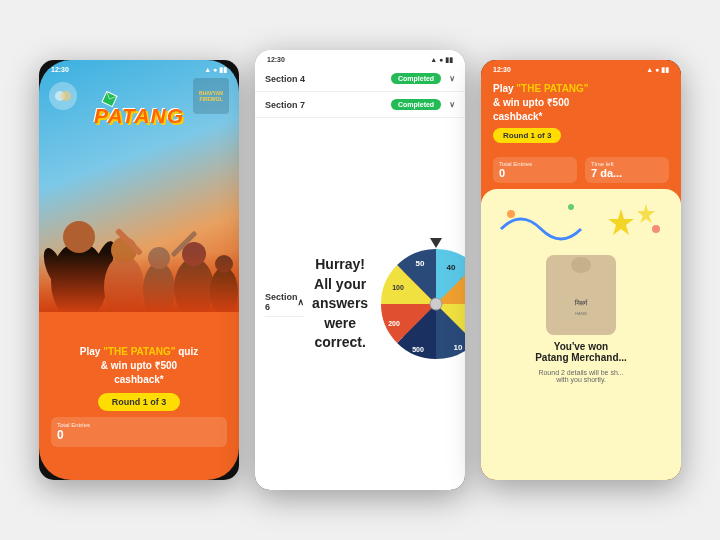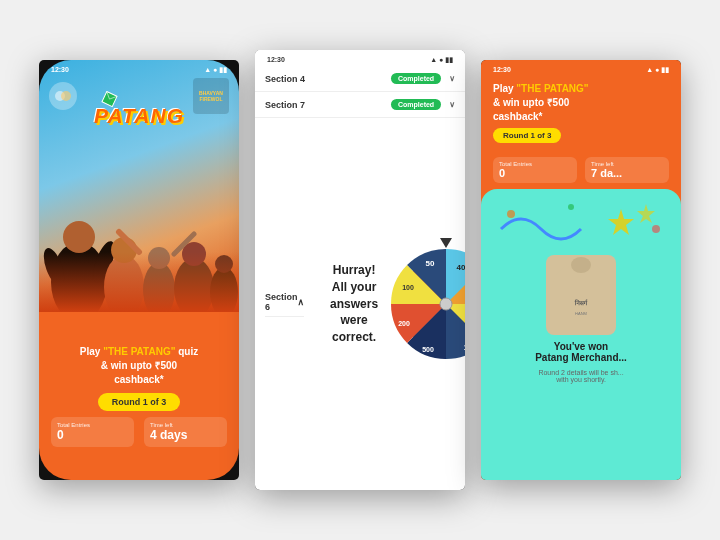--- a/index.html
+++ b/index.html
@@ -13,21 +13,21 @@
       gap: 16px;
       font-family: 'Arial', sans-serif;
       overflow: hidden;
     }
 
     
     .phone {
       width: 200px;
       height: 420px;
       background: #111;
-      border-radius: 5px;
+      border-radius: 15px;
       overflow: hidden;
       position: relative;
       box-shadow: 0 8px 32px rgba(0,0,0,0.35);
       flex-shrink: 0;
     }
     .phone-inner {
       width: 100%;
       height: 100%;
       overflow: hidden;
       border-radius: 32px;
@@ -217,26 +217,25 @@
       align-items: center;
       justify-content: space-between;
       width: 100%;
       font-size: 9px;
       font-weight: 600;
       color: #333;
       padding: 0 0 4px;
       border-bottom: 1px solid #eee;
     }
     .hurray-text {
-      font-size: 12px;
+      font-size: 14px;
       font-weight: 700;
       text-align: center;
       color: #222;
       line-height: 1.4;
-      margin-left: 18px;
     }
     
     .spin-wheel-container {
       position: relative;
       width: 120px;
       height: 120px;
       margin: 4px auto;
     }
     .wheel-pointer {
       position: absolute;
@@ -304,21 +303,21 @@
     .phone3-stat-label {
       font-size: 6px;
       opacity: 0.85;
     }
     .phone3-stat-value {
       font-size: 11px;
       font-weight: bold;
     }
     .phone3-content {
       flex: 1;
-      background: #5eead4;
+      background: #fef9c3;
       border-radius: 16px 16px 0 0;
       padding: 10px;
       display: flex;
       flex-direction: column;
       align-items: center;
       gap: 6px;
       overflow: hidden;
     }
     .confetti-area {
       width: 100%;
@@ -420,24 +419,20 @@
         Play <span>"THE PATANG"</span> quiz<br>
         &amp; win upto ₹500<br>
         cashback*
       </div>
       <div class="round-badge">Round 1 of 3</div>
       <div class="phone1-stats">
         <div class="stat-box">
           <div class="stat-label">Total Entries</div>
           <div class="stat-value">0</div>
         </div>
-        <div class="stat-box">
-          <div class="stat-label">Time left</div>
-          <div class="stat-value">4 days</div>
-        </div>
       </div>
     </div>
   </div>
 </div>
 
 <div class="phone" style="width:210px;height:440px;">
   <div class="phone2-inner">
     <div class="phone2-status">
       <span>12:30</span>
       <span>▲ ● ▮▮</span>

